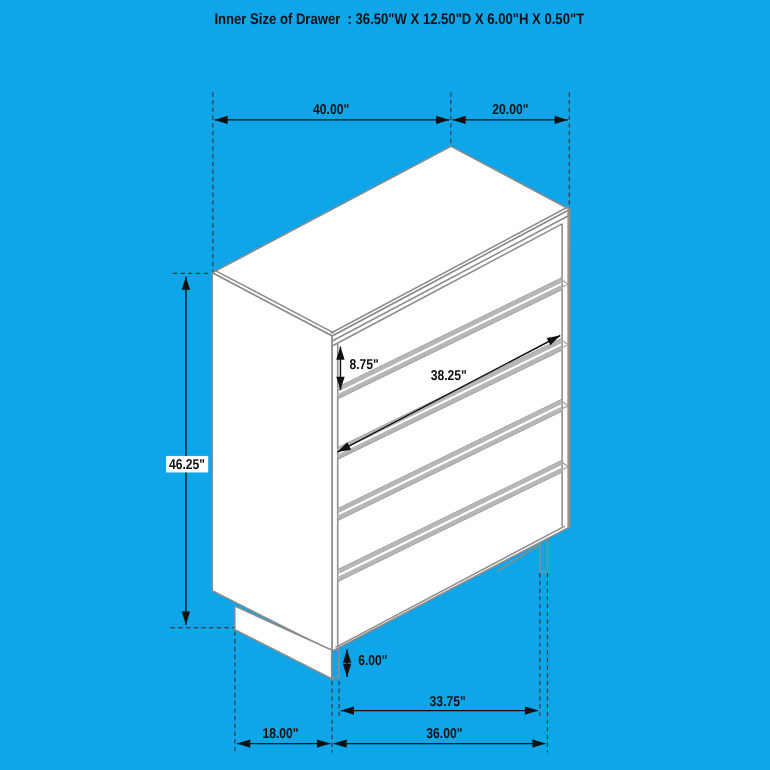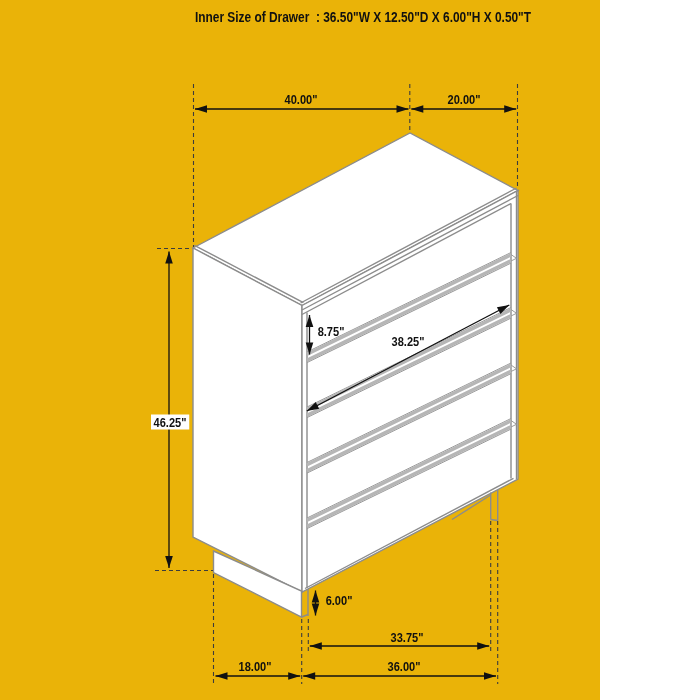--- a/index.html
+++ b/index.html
@@ -1,16 +1,16 @@
 <!DOCTYPE html>
 <html><head>
 <meta charset="utf-8">
 <style>
   html,body{margin:0;padding:0;background:#fff;}
-  .canvas{position:relative;width:600px;height:700px;background:#eab308;overflow:hidden;
+  .canvas{position:relative;width:700px;height:700px;background:#0ea5e9;overflow:hidden;
           font-family:"Liberation Sans",sans-serif;}
   .title{position:absolute;left:363px;top:9px;transform:translate(-50%,0) scaleX(0.85);
          transform-origin:center;font-weight:bold;font-size:14px;color:#111;white-space:pre;}
   .dim{position:absolute;transform:translate(-50%,-50%) scaleX(0.85);transform-origin:center;
        font-weight:bold;font-size:13px;color:#111;white-space:pre;line-height:1;}
   .dim.bg{background:#fff;padding:1px 3px;}
   svg{position:absolute;left:0;top:0;}
   .cab{stroke:#8c8c8c;stroke-width:1.4;fill:none;}
   .cabf{stroke:#8c8c8c;stroke-width:1.4;fill:#ffffff;}
   .hair{stroke:#9a9a9a;stroke-width:1;fill:none;}

